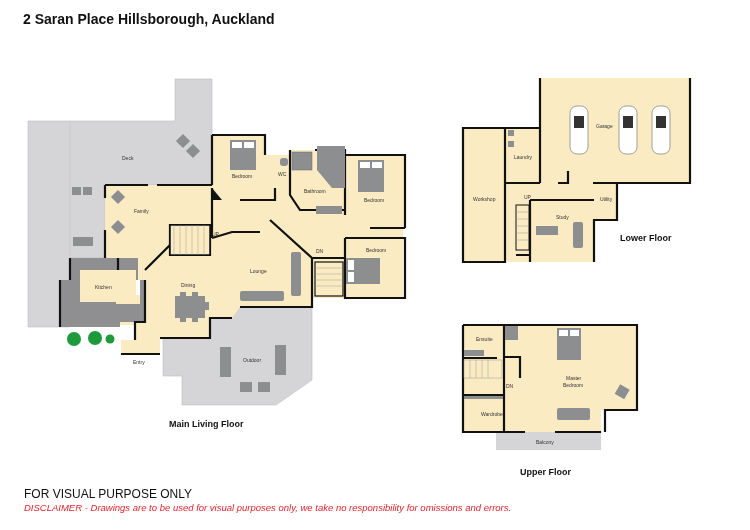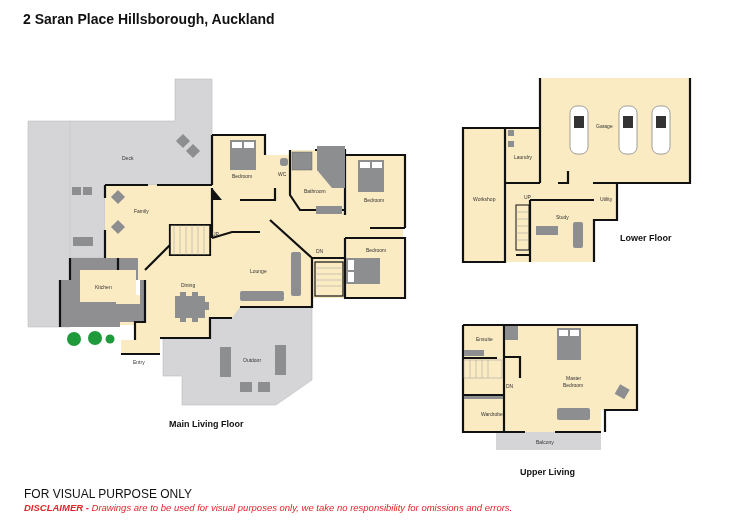--- a/index.html
+++ b/index.html
@@ -3,21 +3,21 @@
 <meta charset="utf-8">
 <style>
   html, body { margin:0; padding:0; background:#ffffff; }
   body { width:750px; height:530px; position:relative; overflow:hidden; font-family:"Liberation Sans", sans-serif; }
   .title { position:absolute; left:23px; top:11px; font-size:14px; font-weight:bold; color:#111; }
   .plan { position:absolute; left:0; top:0; }
   .floor-label { position:absolute; font-size:9px; font-weight:bold; color:#111; }
   .room-label { font-family:"Liberation Sans", sans-serif; font-size:5px; fill:#333; }
   .footer-main { position:absolute; left:24px; top:487px; font-size:12px; font-weight:normal; color:#111; }
   .footer-disc { position:absolute; left:24px; top:502px; font-size:9.5px; font-style:italic; color:#e0242b; }
-  .footer-disc b { font-weight:bold; }
+  .footer-disc b { font-weight:normal; }
 </style>
 </head>
 <body>
 
 <div class="title">2 Saran Place Hillsborough, Auckland</div>
 
 <svg class="plan" width="750" height="530" viewBox="0 0 750 530" xmlns="http://www.w3.org/2000/svg">
 
   <g>
 
@@ -222,16 +222,16 @@
     <text class="room-label" x="566" y="380">Master</text>
     <text class="room-label" x="563" y="387">Bedroom</text>
     <text class="room-label" x="506" y="388">DN</text>
     <text class="room-label" x="481" y="416">Wardrobe</text>
     <text class="room-label" x="536" y="444">Balcony</text>
   </g>
 </svg>
 
 <div class="floor-label" style="left:149px; top:419px;margin-left:20px;">Main Living Floor</div>
 <div class="floor-label" style="left:612px; top:233px;padding-left:8px;">Lower Floor</div>
-<div class="floor-label" style="left:520px; top:467px;">Upper Living</div>
+<div class="floor-label" style="left:520px; top:467px;">Upper Floor</div>
 
 <div class="footer-main">FOR VISUAL PURPOSE ONLY</div>
 <div class="footer-disc"><b>DISCLAIMER -</b><span> Drawings are to be used for visual purposes only, we take no responsibility for omissions and errors.</span></div>
 
 </body></html>

